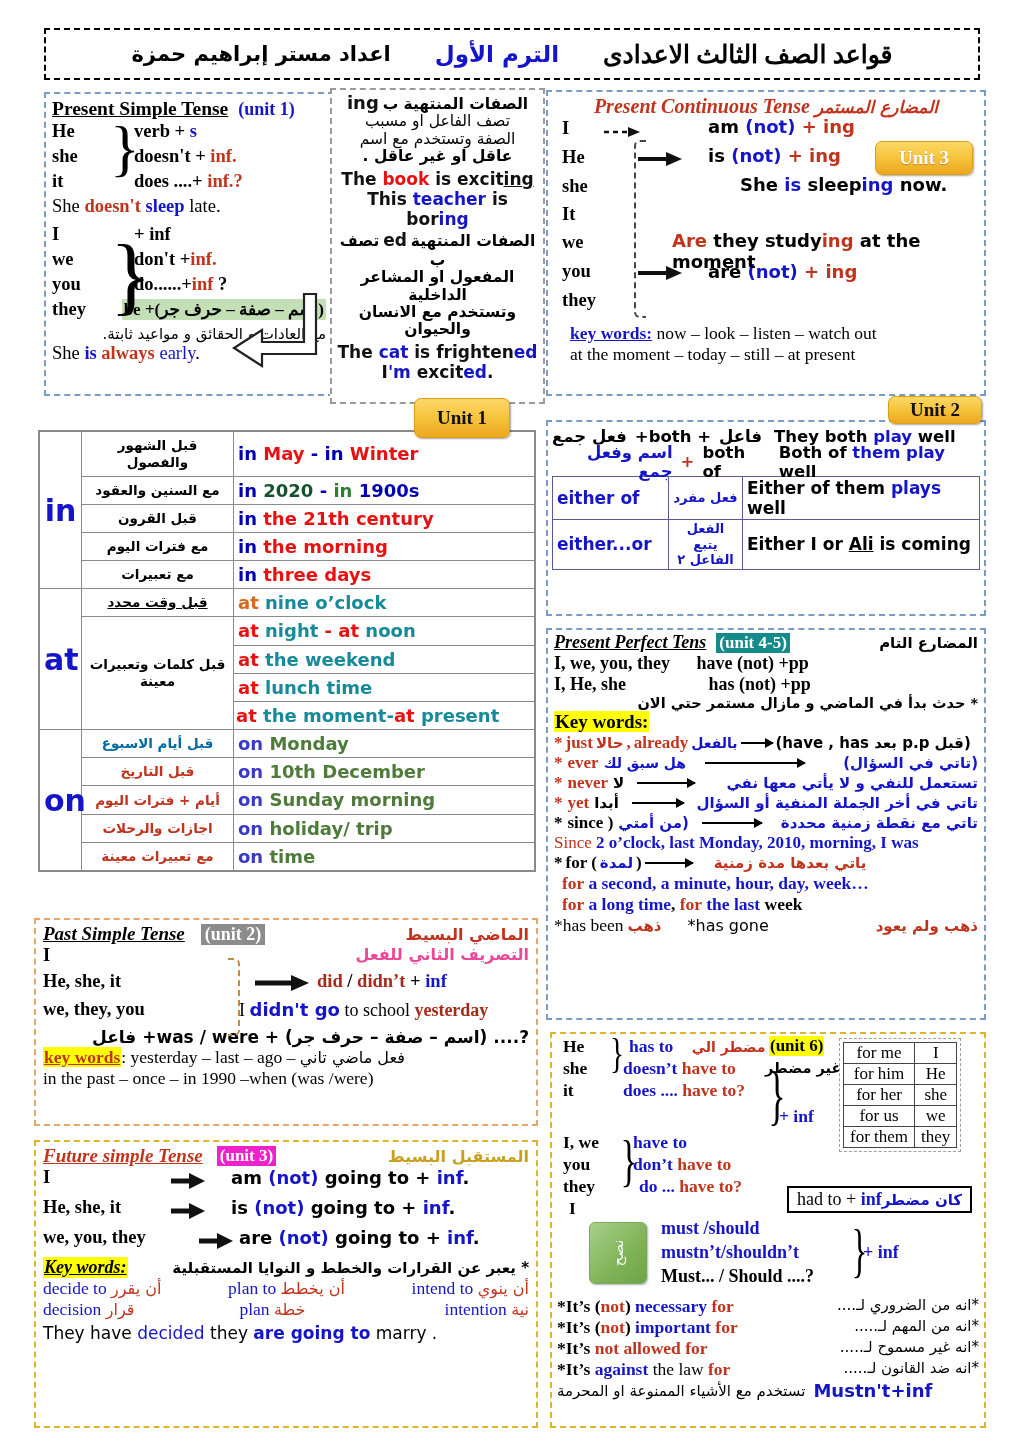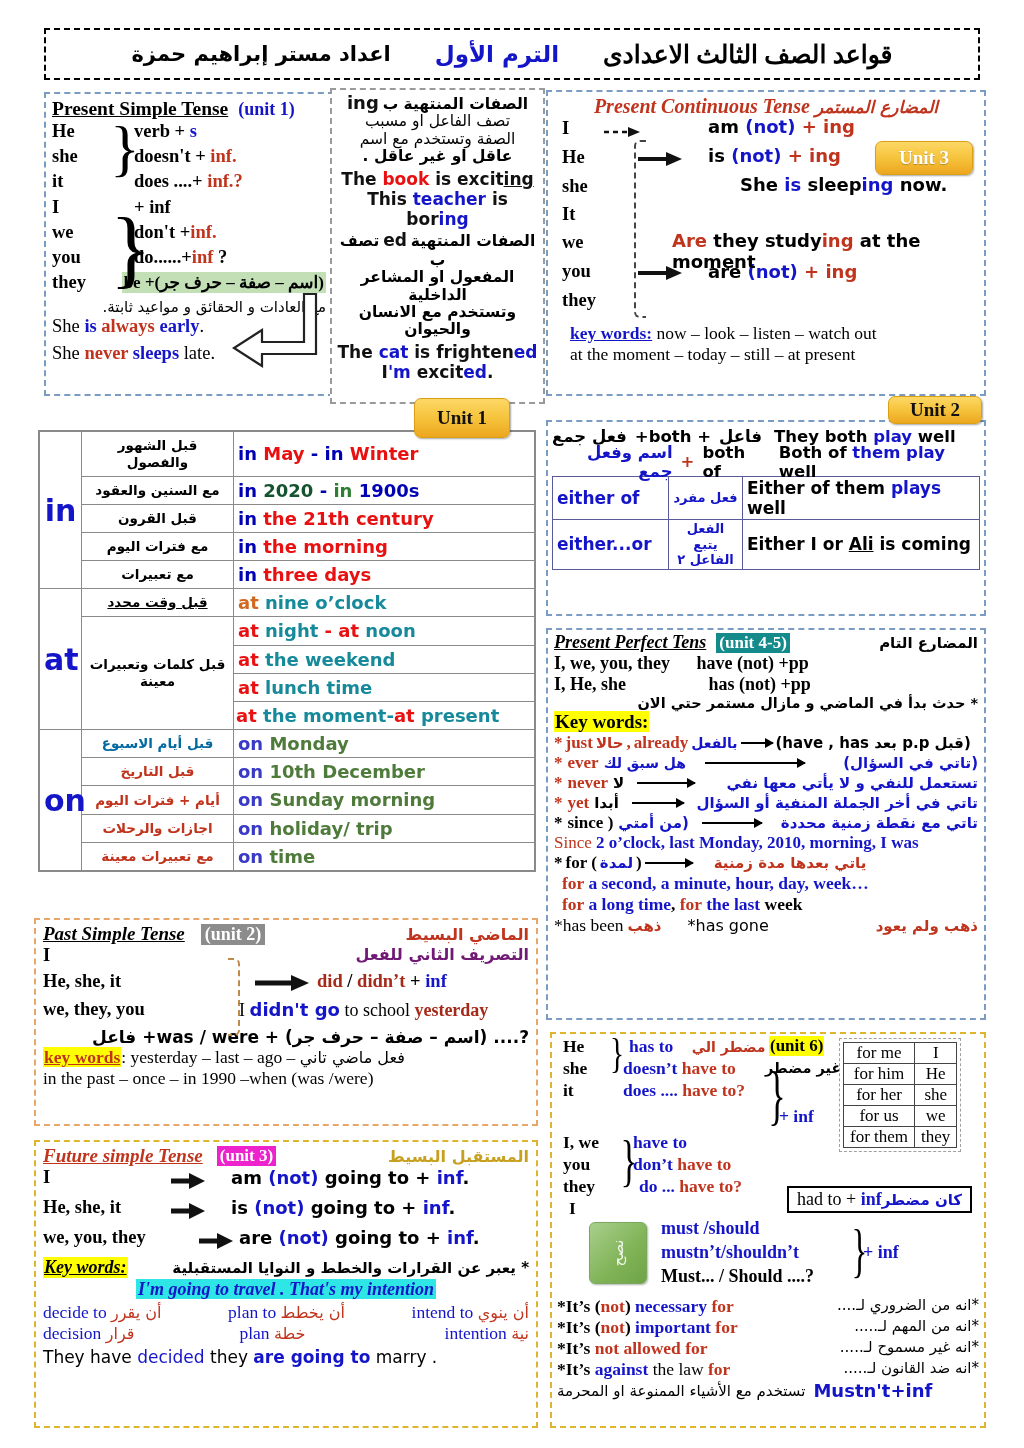--- a/index.html
+++ b/index.html
@@ -228,20 +228,23 @@
           <span class="ps-brace"></span>
           <span class="ps-form"><span>doesn't + </span><span class="red">inf.</span></span>
         </div>
       <div class="ps-row">
           <span class="ps-pron">it</span>
           <span class="ps-brace"></span>
           <span class="ps-form"><span>does ....+ </span><span class="red">inf.?</span></span>
         </div>
     </div>
 
+    <div class="ps-ex">
+      <span>She </span><span class="red" style="font-weight:bold">doesn't </span><span class="blue" style="font-weight:bold">sleep</span><span> late.</span>
+    </div>
 
     <div class="ps-grid">
       <div class="brace-big" style="left:58px; top:8px; font-size:86px;">}</div>
       <div class="ps-row">
           <span class="ps-pron">I</span>
           <span class="ps-brace"></span>
           <span class="ps-form">+ inf</span>
         </div>
       <div class="ps-row">
           <span class="ps-pron">we</span>
@@ -256,24 +259,21 @@
       <div class="ps-row">
           <span class="ps-pron">they</span>
           <span class="ps-brace"></span>
           <span class="ps-form hl-green" style="font-size:17px">be +(اسم – صفة – حرف جر)</span>
         </div>
     </div>
 
     <div class="ar arnote" style="text-align:right; margin-top:1px;">مع العادات و الحقائق و مواعيد ثابتة.</div>
 
     <div class="ps-ex" style="position:relative">
-      <span>She </span><span class="blue" style="font-weight:bold">is</span><span class="red" style="font-weight:bold"> always </span><span class="blue" style="font-weight:bold">early</span><span>.</span>
-    </div>
-    <div class="ps-ex">
-      <span>She </span><span class="red" style="font-weight:bold">never</span><span class="blue" style="font-weight:bold"> sleeps</span><span> late.</span>
+      <span>She </span><span class="blue" style="font-weight:bold">is</span><span class="red" style="font-weight:bold"> always </span><span class="blue" style="font-weight:normal">early</span><span>.</span>
     </div>
 
     <svg class="curve-arrow" style="left:182px; top:196px;" width="90" height="82" viewBox="0 0 90 82">
       <path d="M76 4 L76 52 L34 52 L34 40 L6 58 L34 76 L34 64 L88 64 L88 4 Z" fill="#ffffff" stroke="#222" stroke-width="2.2"></path>
     </svg>
   </div>
 
   <div class="panel p-dash-gray" id="inged">
     <div class="ig-ar">
       <span class="ig-en" style="display:inline; font-size:18px;">ing</span>
@@ -562,21 +562,21 @@
 
   <div class="panel p-dash-orange" id="past">
     <div class="pt-dash"></div>
     <div style="display:flex;align-items:center;gap:16px">
       <span class="pt-title">Past Simple Tense</span>
       <span class="hl-gray" style="font-weight:bold;font-size:18px">(unit 2)</span>
       <span class="ar" style="margin-left:auto;color:#c0341d;font-weight:bold;font-size:16px">الماضي البسيط</span>
     </div>
     <div style="position:relative;height:26px">
       <span class="pt-row">I</span>
-      <span class="ar" style="position:absolute;right:0;color:#701a75;font-weight:bold;font-size:16px">التصريف الثاني للفعل</span>
+      <span class="ar" style="position:absolute;right:0;color:#ec4899;font-weight:bold;font-size:16px">التصريف الثاني للفعل</span>
     </div>
     <div style="position:relative;height:28px">
       <span class="pt-row">He, she, it</span>
       <svg style="position:absolute;left:212px;top:4px" width="56" height="16">
         <line x1="0" y1="8" x2="38" y2="8" stroke="#111" stroke-width="5"></line>
         <polygon points="36,0 54,8 36,16" fill="#111"></polygon>
       </svg>
       <span class="pt-row" style="position:absolute;left:274px">
         <span class="darkred">did</span><span> / </span><span class="darkred">didn’t</span><span> + </span><span class="blue">inf</span>
       </span>
@@ -631,23 +631,20 @@
         <polygon points="18,0 34,8 18,16" fill="#111"></polygon>
       </svg>
       <span class="fs-sans" style="position:absolute;left:196px">
         <span>are</span>
         <span class="blue">(not)</span><span> going to + </span><span class="blue">inf</span><span>.</span>
       </span>
     </div>
     <div style="display:flex;align-items:baseline;gap:12px">
       <span class="hl-yellow"><u style="font-style:italic;font-weight:bold;font-size:18px">Key words:</u></span>
       <span class="ar" style="margin-left:auto;font-size:15px;font-weight:bold">* يعبر عن القرارات والخطط و النوايا المستقبلية</span>
-    </div>
-    <div style="text-align:center;margin:1px 0 2px">
-      <span class="hl-cyan blue" style="font-style:italic;font-weight:bold;font-size:18px">I'm going to travel . That's my intention</span>
     </div>
     <div style="display:flex;justify-content:space-between;font-size:17.5px">
       <span><span class="blue">decide to</span> <span class="ar red" style="font-size:16px">أن يقرر</span></span>
       <span><span class="blue">plan to</span> <span class="ar red" style="font-size:16px">أن يخطط</span></span>
       <span><span class="blue">intend to</span> <span class="ar red" style="font-size:16px">أن ينوي</span></span>
     </div>
     <div style="display:flex;justify-content:space-between;font-size:17.5px">
       <span><span class="blue">decision</span> <span class="ar red" style="font-size:16px">قرار</span></span>
       <span style="margin-right:34px"><span class="blue">plan</span> <span class="ar red" style="font-size:16px">خطة</span></span>
       <span><span class="blue">intention</span> <span class="ar red" style="font-size:16px">نية</span></span>

